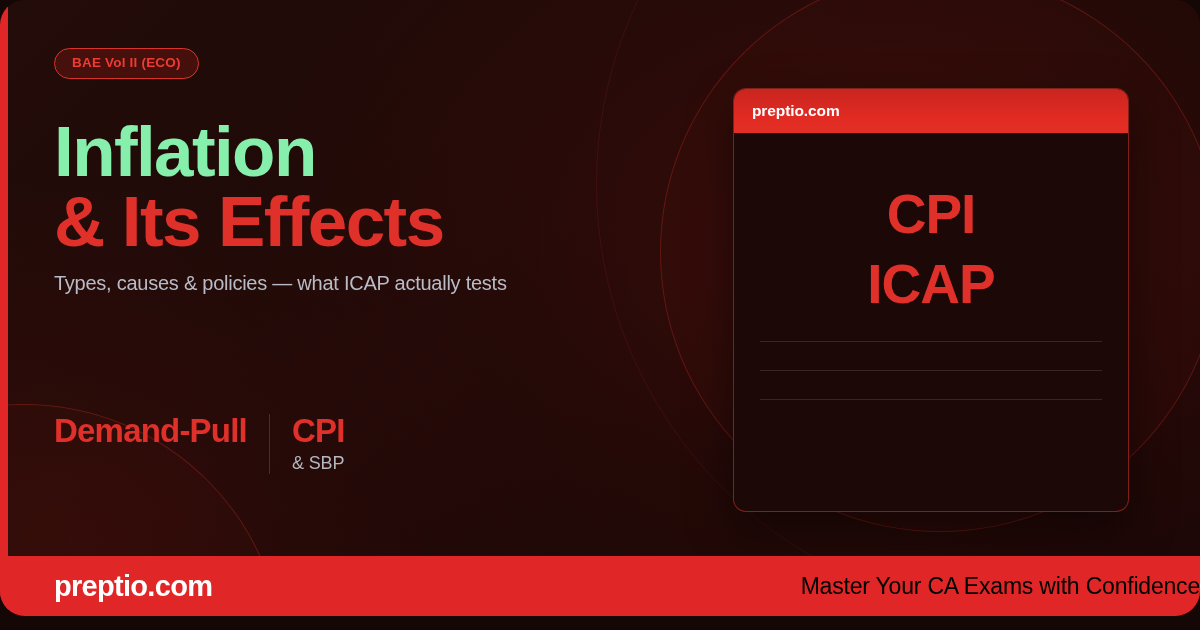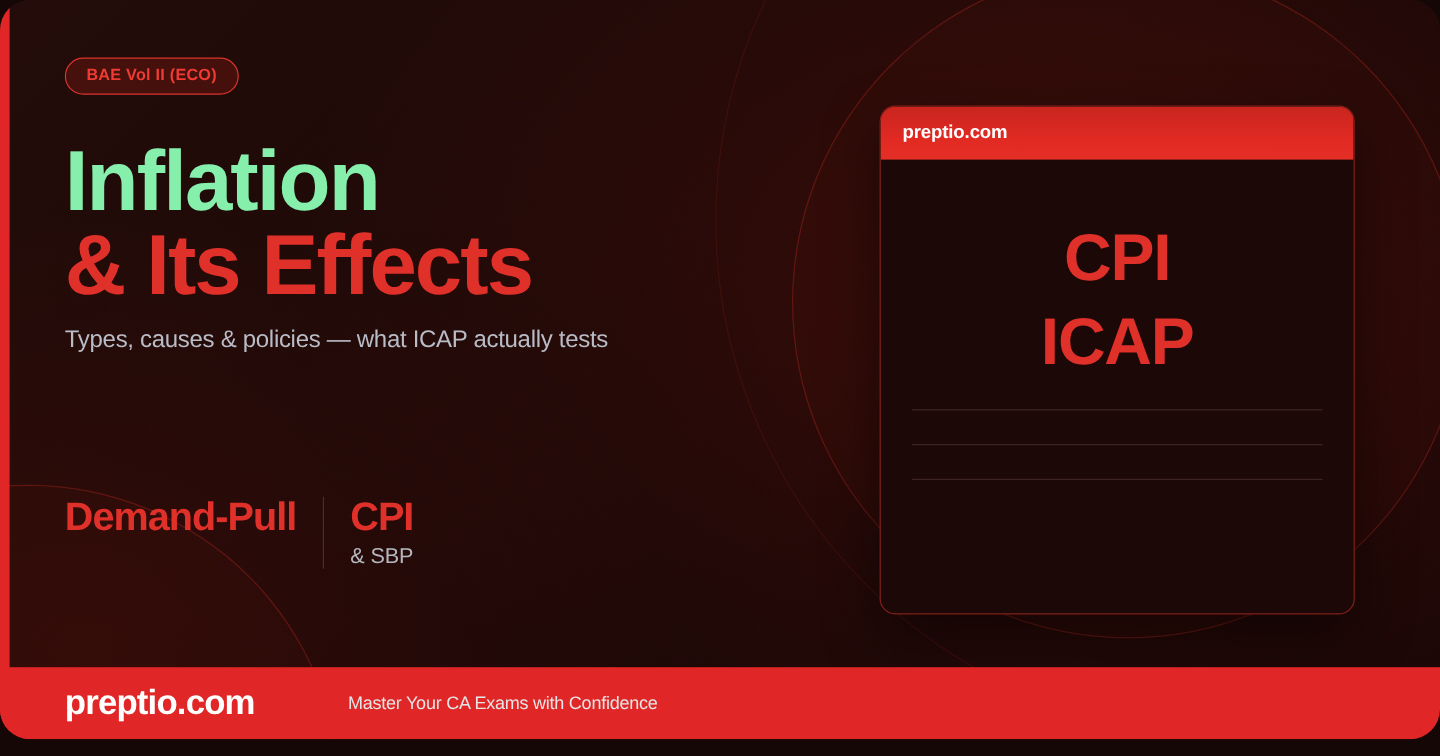--- a/index.html
+++ b/index.html
@@ -185,24 +185,24 @@
     position:absolute;
     left:54px;
     color:#ffffff;
     font-size:29px;
     font-weight:bold;
     letter-spacing:-0.7px;
   }
   .footer-tag {
     position:absolute;
     left:0; right:0;
-    text-align:left;
+    text-align:right;
     padding-left:290px;
-    color:#e5e5e5;
-    font-size:15px;
+    color:#000000;
+    font-size:23px;
     letter-spacing:-0.2px;
   }
 </style>
 </head>
 <body>
 
 <div class="poster">
 
   <div class="bg-glow"></div>
   <div class="deco-circle deco-c"></div>

